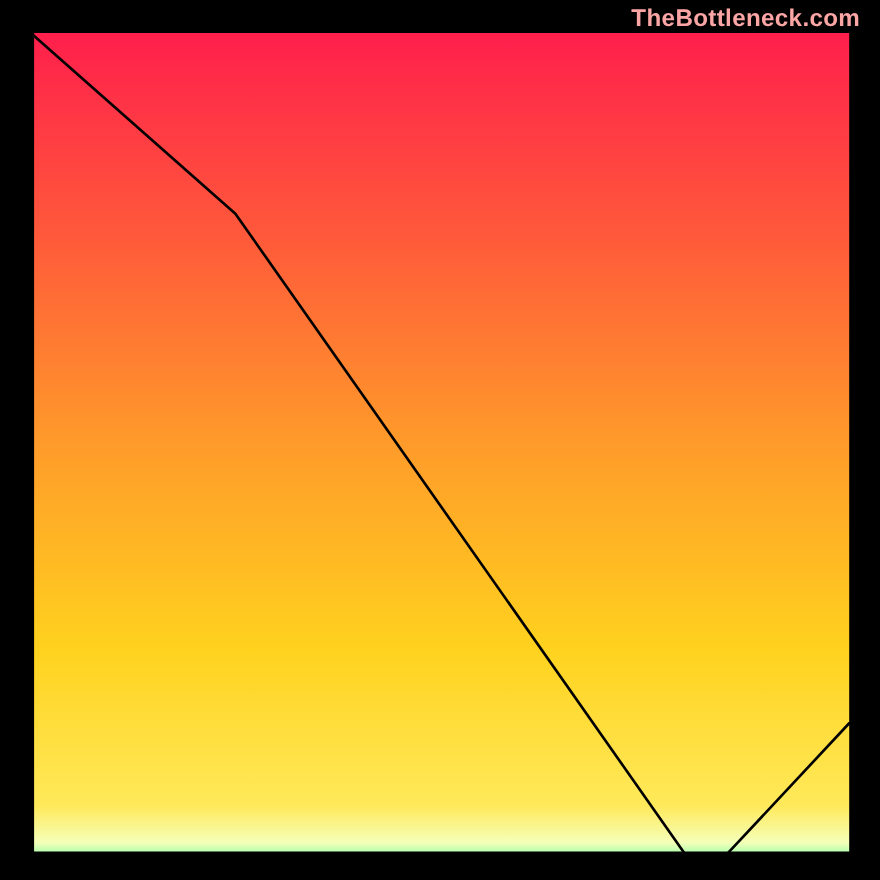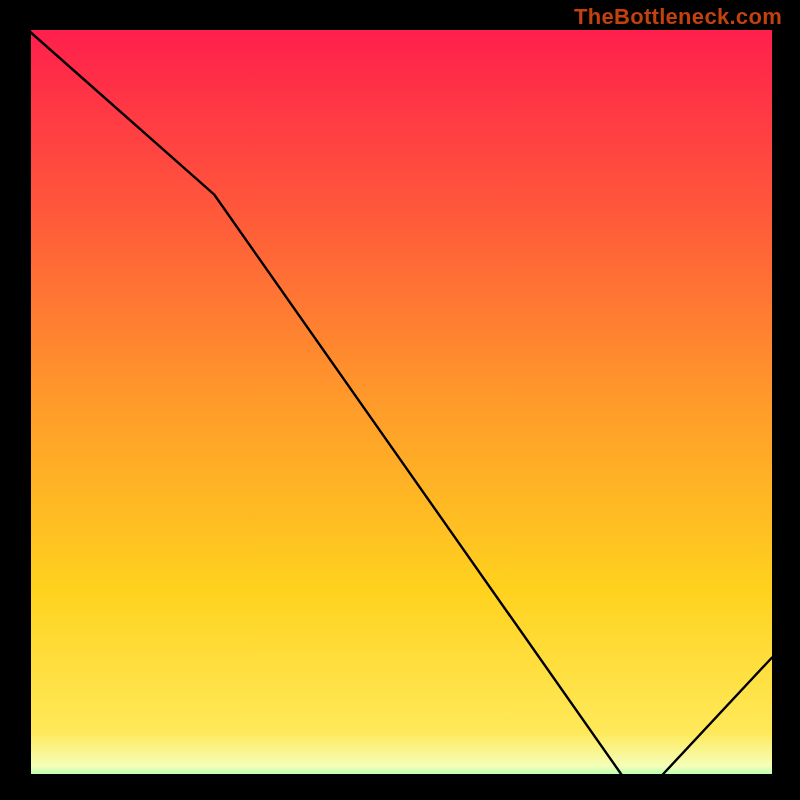--- a/index.html
+++ b/index.html
@@ -15,21 +15,21 @@
     position: relative;
     width: 800px;
     height: 800px;
   }
   .watermark {
     position: absolute;
     top: 4px;
     right: 18px;
     font-size: 22px;
     font-weight: 600;
-    color: #c2410c;
+    color: #fca5a5;
     letter-spacing: 0.3px;
     user-select: none;
   }
   .plot-frame {
     position: absolute;
     left: 25px;
     top: 30px;
     width: 750px;
     height: 750px;
   }

